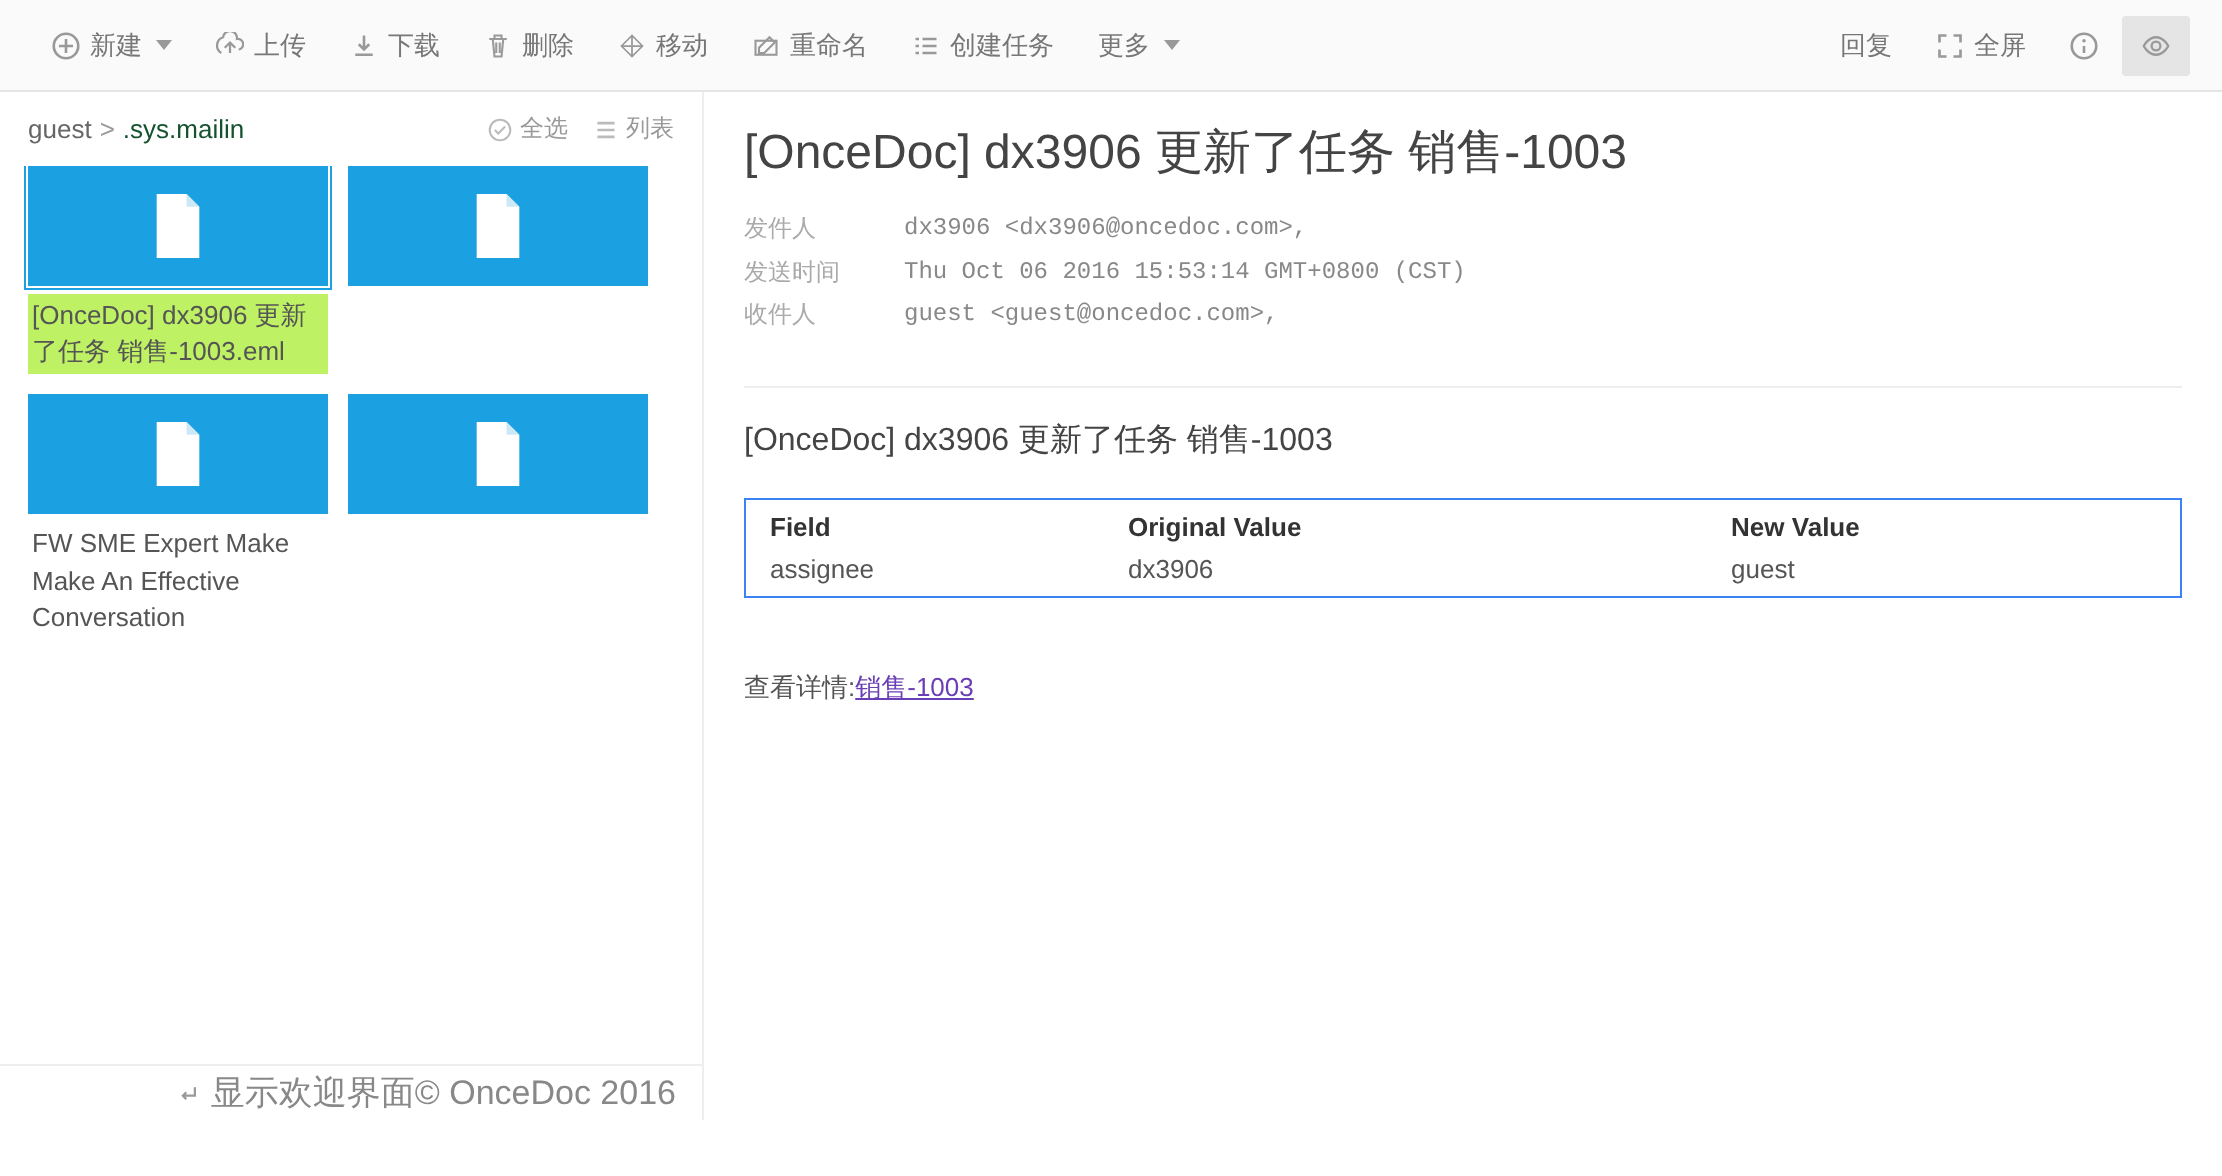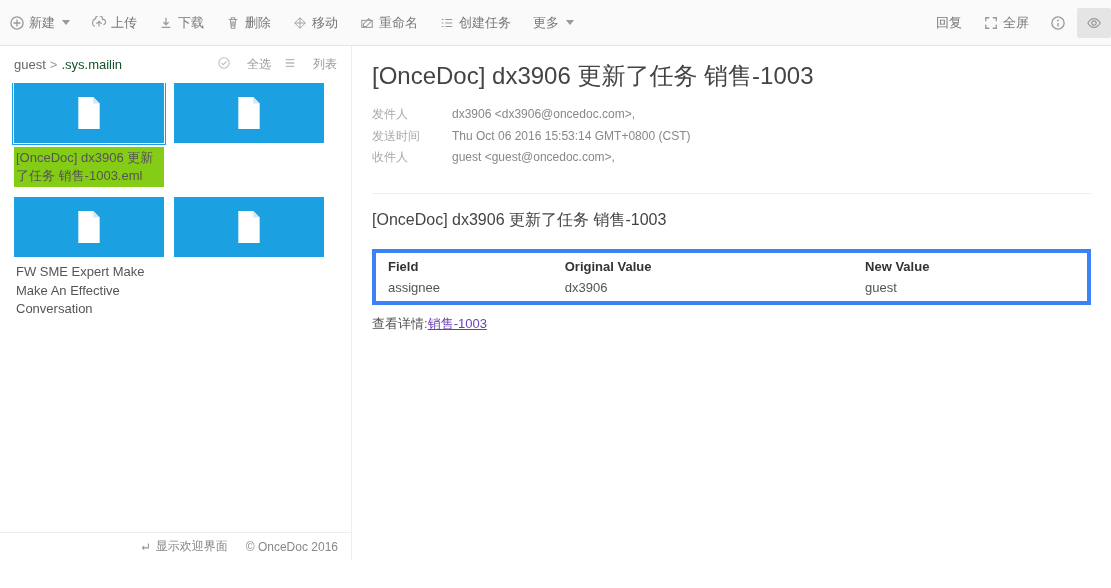--- a/index.html
+++ b/index.html
@@ -1,54 +1,54 @@
 <!DOCTYPE html>
 <html><head>
 <meta charset="utf-8">
 <style>
 *{box-sizing:border-box;margin:0;padding:0}
 body{font-family:"Microsoft YaHei",Arial,sans-serif;font-size:13px;color:#555;background:#fff;width:1111px;height:588px;overflow:hidden}
-.toolbar{height:46px;border-bottom:1px solid #e5e5e5;display:flex;align-items:center;padding:0 0;background:#fafafa}
+.toolbar{height:46px;border-bottom:1px solid #e5e5e5;display:flex;align-items:center;padding:0 16px;background:#fafafa}
 .toolbar-left{display:flex;align-items:center;flex:1;gap:2px}
 .toolbar-right{display:flex;align-items:center;gap:2px}
 .tb-btn{display:flex;align-items:center;gap:5px;padding:6px 10px;color:#777;cursor:pointer;font-size:13px;border-radius:2px}
 .tb-btn.icon-only{padding:8px 10px}
 .tb-btn.active{background:#e5e5e5}
 .icn{width:14px;height:14px;display:inline-flex;align-items:center;justify-content:center;fill:#999;color:#999}
 .caret{width:0;height:0;border-left:4px solid transparent;border-right:4px solid transparent;border-top:5px solid #999;margin-left:2px}
 .main{display:flex;height:514px}
 .left-pane{width:352px;border-right:1px solid #eee;display:flex;flex-direction:column}
 .path-bar{display:flex;align-items:center;padding:10px 14px;font-size:13px;color:#666}
 .path-bar .crumb{color:#666}
 .path-bar .sep{margin:0 4px;color:#999}
 .path-bar .current{color:#14532d}
 .path-actions{margin-left:auto;display:flex;gap:12px;font-size:12px;color:#999}
-.path-actions span{display:flex;gap:16px;cursor:pointer}
+.path-actions span{display:flex;align-items:center;gap:3px;cursor:pointer}
 .file-grid{flex:1;overflow:auto;padding:0 14px;display:flex;flex-wrap:wrap;gap:10px;align-content:flex-start}
 .file-item{width:150px;cursor:pointer}
 .file-thumb{height:60px;background:#1ba1e2;display:flex;align-items:center;justify-content:center;margin-bottom:4px}
 .file-item.selected .file-thumb{outline:1px solid #1ba1e2;outline-offset:1px}
-.file-item.selected .file-name{background:#84cc16}
+.file-item.selected .file-name{background:#bef264}
 .file-icon{width:26px;height:32px;fill:#fff}
 .file-name{font-size:13px;color:#555;line-height:1.4;padding:2px;word-break:break-word}
 .right-pane{flex:1;padding:14px 20px;overflow:auto}
 .mail-title{font-size:24px;color:#444;margin-bottom:12px;font-weight:400}
 .mail-meta{font-size:12px;color:#999;line-height:1.8}
 .mail-meta-row{display:flex}
 .mail-meta-label{width:80px;color:#aaa}
-.mail-meta-val{color:#888;font-family:Liberation Sans, sans-serif}
+.mail-meta-val{color:#888;font-family:Liberation Mono, monospace}
 .mail-body-hr{border:none;border-top:1px solid #eee;margin:24px 0 16px}
 .mail-subj2{font-size:16px;color:#444;margin-bottom:18px}
-.field-table{border:4px solid #3b82f6;width:100%;border-collapse:collapse;margin-bottom:10px}
+.field-table{border:1px solid #3b82f6;width:100%;border-collapse:collapse;margin-bottom:36px}
 .field-table th,.field-table td{text-align:left;padding:6px 12px;font-size:13px}
 .field-table th{font-weight:bold;color:#333}
 .field-table td{color:#555;padding-top:0}
 .detail-link{font-size:13px;color:#555}
 .detail-link a{color:#6a3fb5;}
-.footer{height:28px;border-top:1px solid #eee;display:flex;align-items:center;justify-content:flex-end;padding:0 14px;gap:18px;font-size:12px;color:#888;width:352px}
+.footer{height:28px;border-top:1px solid #eee;display:flex;align-items:center;justify-content:flex-end;padding:0 14px;font-size:17px;color:#888;width:352px}
 .footer-item{display:flex;align-items:center;gap:4px;cursor:pointer}
 svg{display:block}
 </style>
 </head>
 <body>
 
 <div class="toolbar">
   <div class="toolbar-left">
     <div class="tb-btn">
       <span class="icn">

